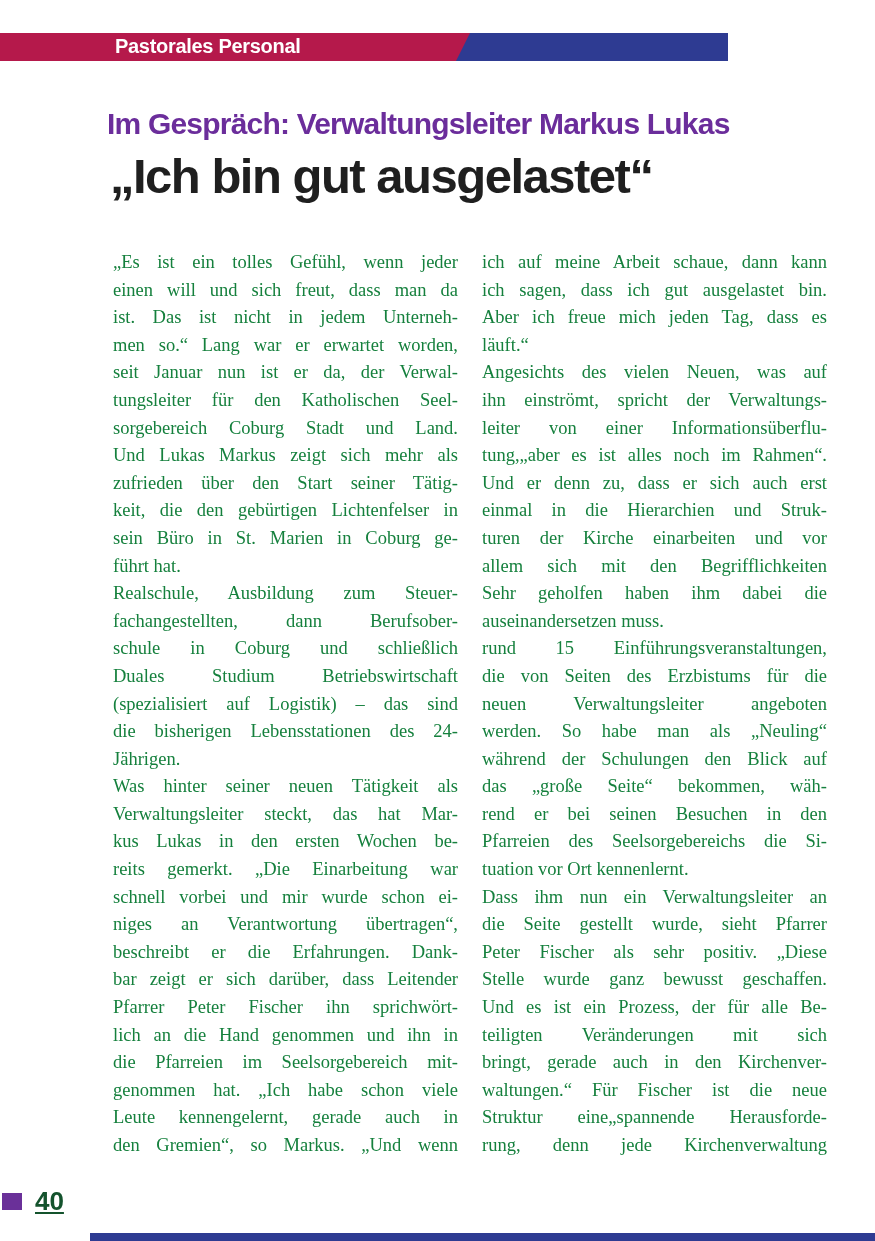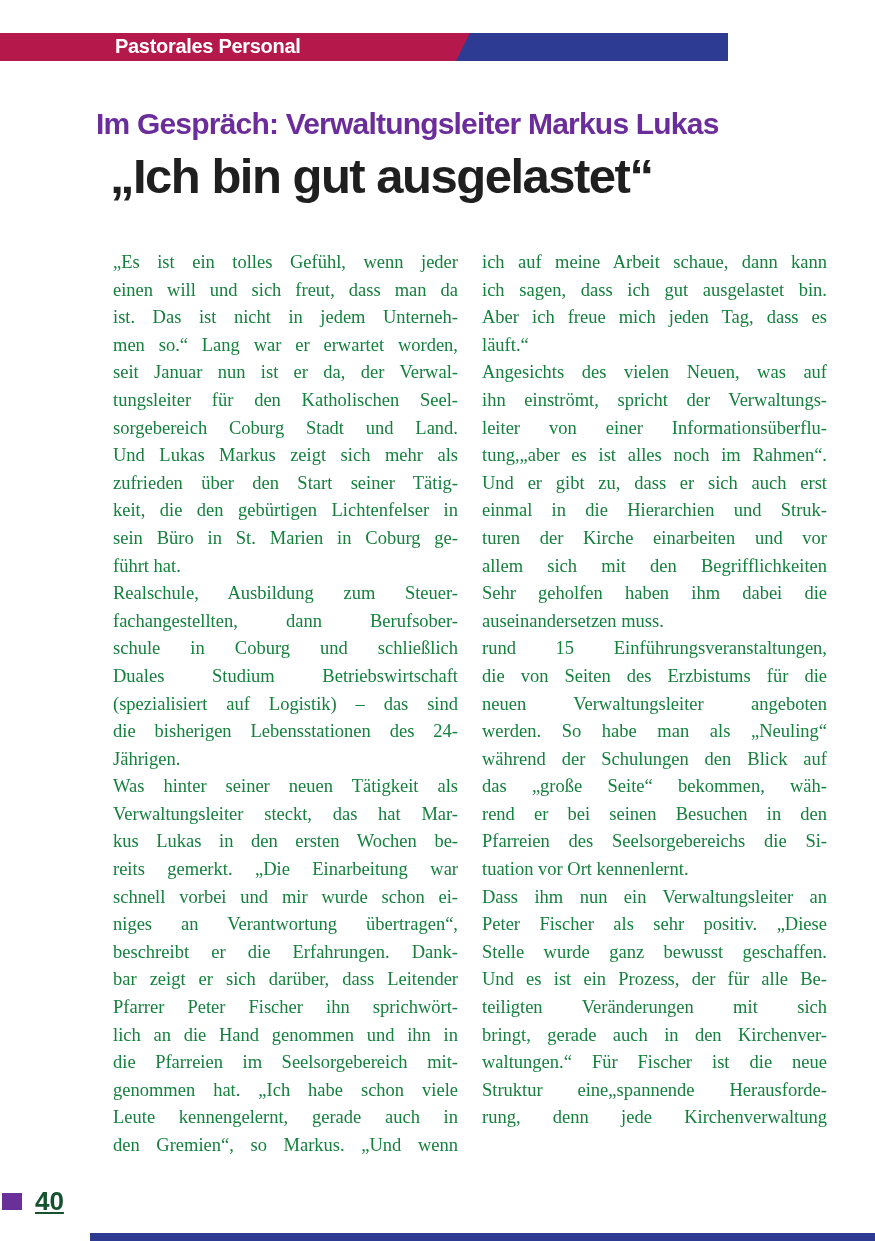--- a/index.html
+++ b/index.html
@@ -21,21 +21,21 @@
   }
   .band-label{
     position:absolute;left:115px;top:2px;
     color:#ffffff;
     font-family:"Liberation Sans", sans-serif;
     font-weight:bold;font-size:20px;letter-spacing:-0.3px;
   }
 
   
   .kicker{
-    position:absolute;left:96px;top:107px;width:714px;
+    position:absolute;left:107px;top:107px;width:714px;
     color:#6b2d9b;
     font-family:"Liberation Sans", sans-serif;
     font-weight:bold;font-size:30px;letter-spacing:-0.8px;
     white-space:nowrap;
   }
   .headline{
     position:absolute;left:110px;top:148px;width:740px;
     color:#1f1f1f;
     font-family:"Liberation Sans", sans-serif;
     font-weight:bold;font-size:49px;letter-spacing:-1.5px;
@@ -130,36 +130,37 @@
       </div>
     <div class="col">
         <div class="line">ich auf meine Arbeit schaue, dann kann</div>
         <div class="line">ich sagen, dass ich gut ausgelastet bin.</div>
         <div class="line">Aber ich freue mich jeden Tag, dass es</div>
         <div class="line para-end">läuft.“</div>
         <div class="line">Angesichts des vielen Neuen, was auf</div>
         <div class="line">ihn einströmt, spricht der Verwaltungs-</div>
         <div class="line">leiter von einer Informationsüberflu-</div>
         <div class="line">tung,„aber es ist alles noch im Rahmen“.</div>
-        <div class="line">Und er gibt zu, dass er sich auch erst</div>
+        <div class="line">Und er denn zu, dass er sich auch erst</div>
         <div class="line">einmal in die Hierarchien und Struk-</div>
         <div class="line">turen der Kirche einarbeiten und vor</div>
         <div class="line">allem sich mit den Begrifflichkeiten</div>
         <div class="line">Sehr geholfen haben ihm dabei die</div>
         <div class="line para-end">auseinandersetzen muss.</div>
         <div class="line">rund 15 Einführungsveranstaltungen,</div>
         <div class="line">die von Seiten des Erzbistums für die</div>
         <div class="line">neuen Verwaltungsleiter angeboten</div>
         <div class="line">werden. So habe man als „Neuling“</div>
         <div class="line">während der Schulungen den Blick auf</div>
         <div class="line">das „große Seite“ bekommen, wäh-</div>
         <div class="line">rend er bei seinen Besuchen in den</div>
         <div class="line">Pfarreien des Seelsorgebereichs die Si-</div>
         <div class="line para-end">tuation vor Ort kennenlernt.</div>
         <div class="line">Dass ihm nun ein Verwaltungsleiter an</div>
+        <div class="line">die Seite gestellt wurde, sieht Pfarrer</div>
         <div class="line">Peter Fischer als sehr positiv. „Diese</div>
         <div class="line">Stelle wurde ganz bewusst geschaffen.</div>
         <div class="line">Und es ist ein Prozess, der für alle Be-</div>
         <div class="line">teiligten Veränderungen mit sich</div>
         <div class="line">bringt, gerade auch in den Kirchenver-</div>
         <div class="line">waltungen.“ Für Fischer ist die neue</div>
         <div class="line">Struktur eine„spannende Herausforde-</div>
         <div class="line">rung, denn jede Kirchenverwaltung</div>
       </div>
   </div>

